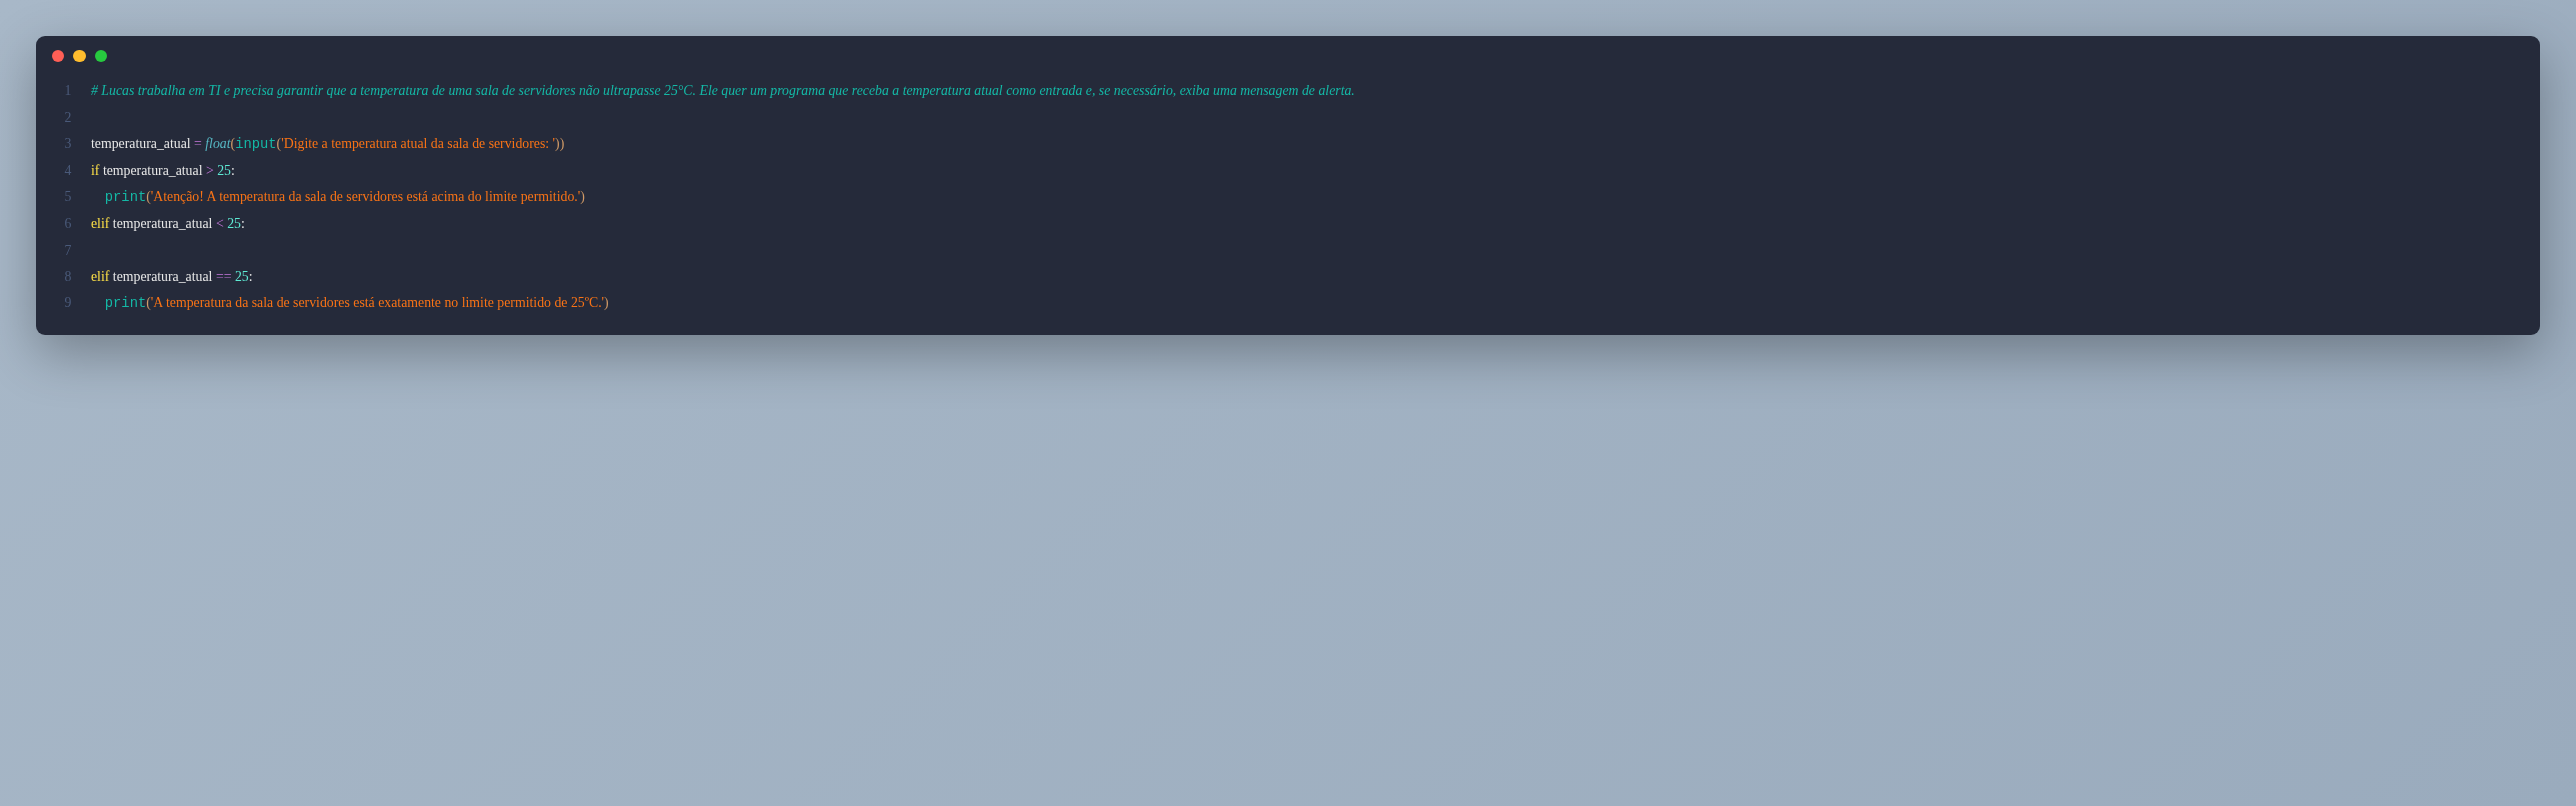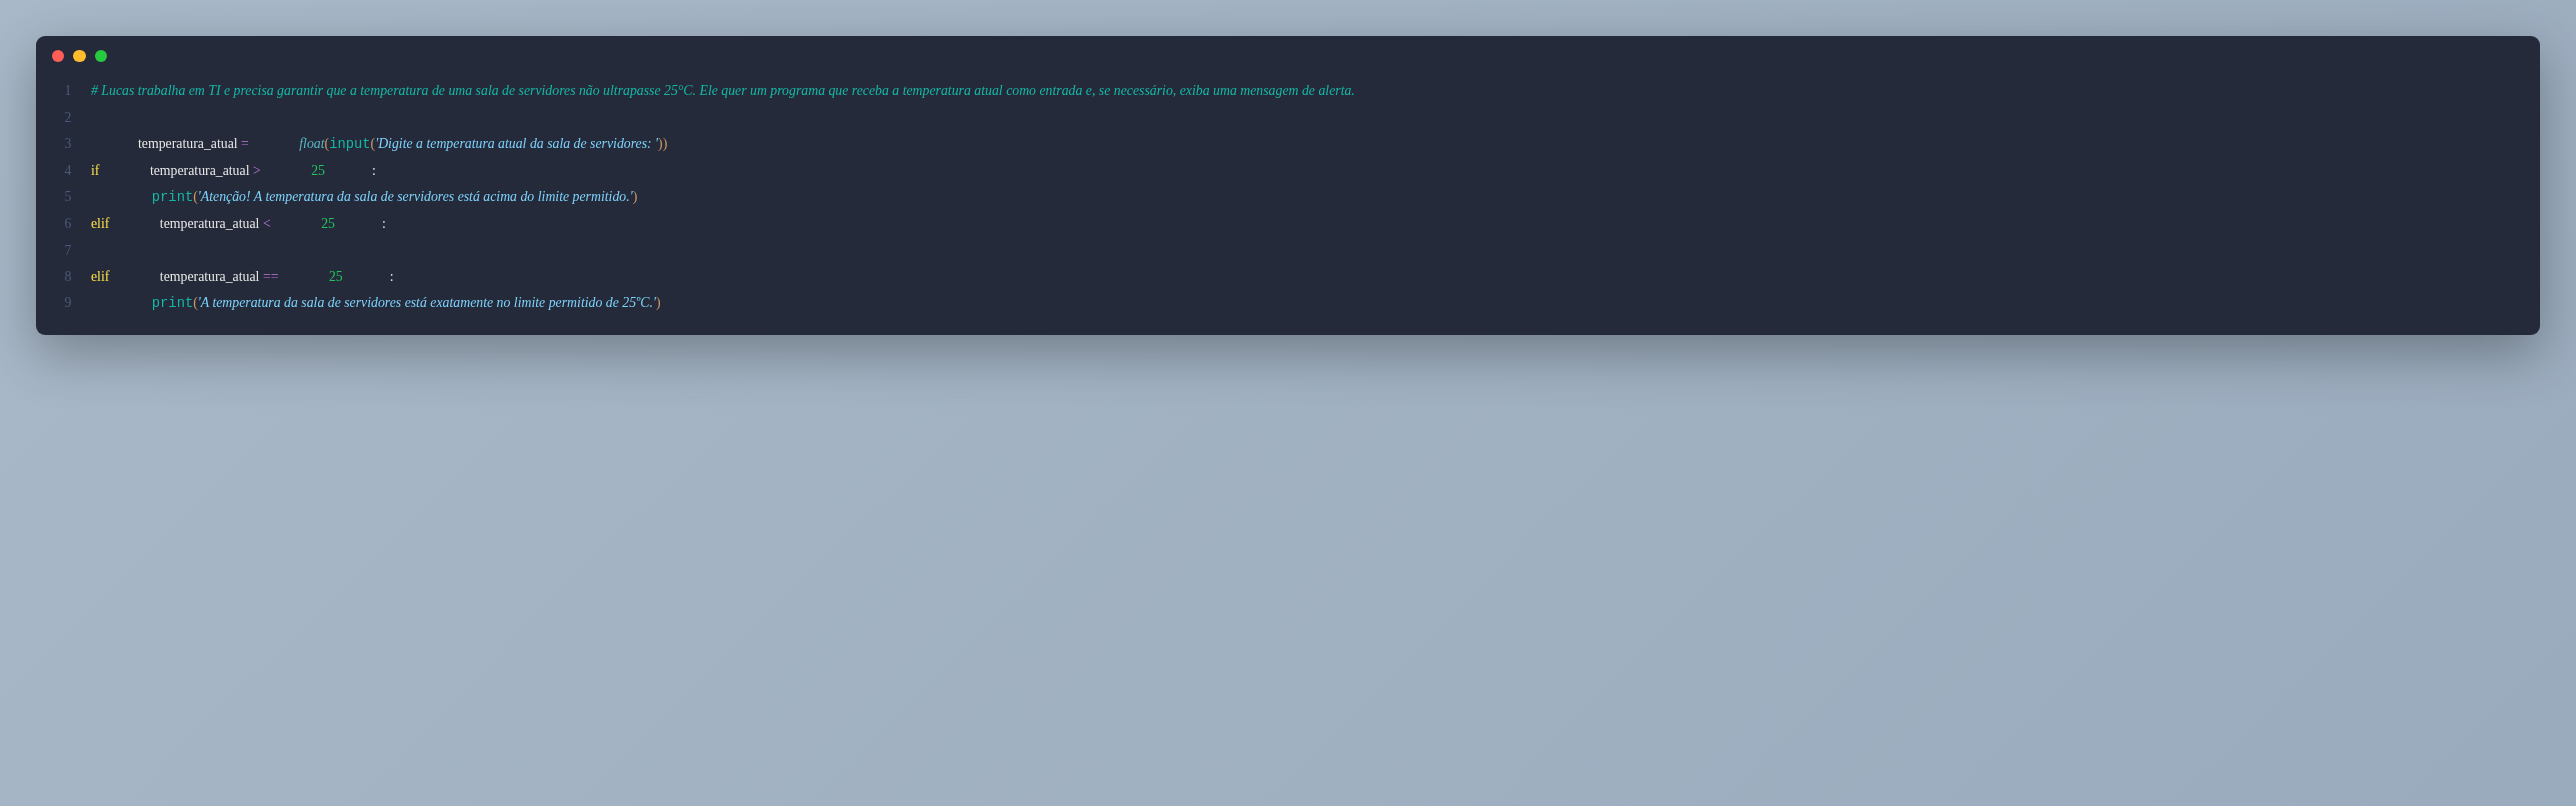--- a/index.html
+++ b/index.html
@@ -43,28 +43,28 @@
       padding-right: 19.5px;
       color: #4a5a7a;
       user-select: none;
       flex-shrink: 0;
     }
     .code {
       white-space: pre;
       color: #e8e8e8;
     }
     .comment { color: #14b8a6; font-style: italic; }
-    .ident { color: #e8e8e8; margin-left: 47px; }
+    .ident { color: #e8e8e8; }
     .op { color: #c678dd; }
     .builtin { color: #56b6c2; font-style: italic; }
     .call { color: #14b8a6; font-family: Liberation Mono, monospace; }
     .paren { color: #d19a66; }
-    .string { color: #7dd3fc; font-style: italic; }
+    .string { color: #f97316; }
     .kw { color: #fde047; }
-    .num { color: #22c55e; }
+    .num { color: #5eead4; }
   </style>
 </head>
 <body>
 
 <div class="window">
   <div class="titlebar">
     <div class="dot dot-red"></div>
     <div class="dot dot-yellow"></div>
     <div class="dot dot-green"></div>
   </div>

